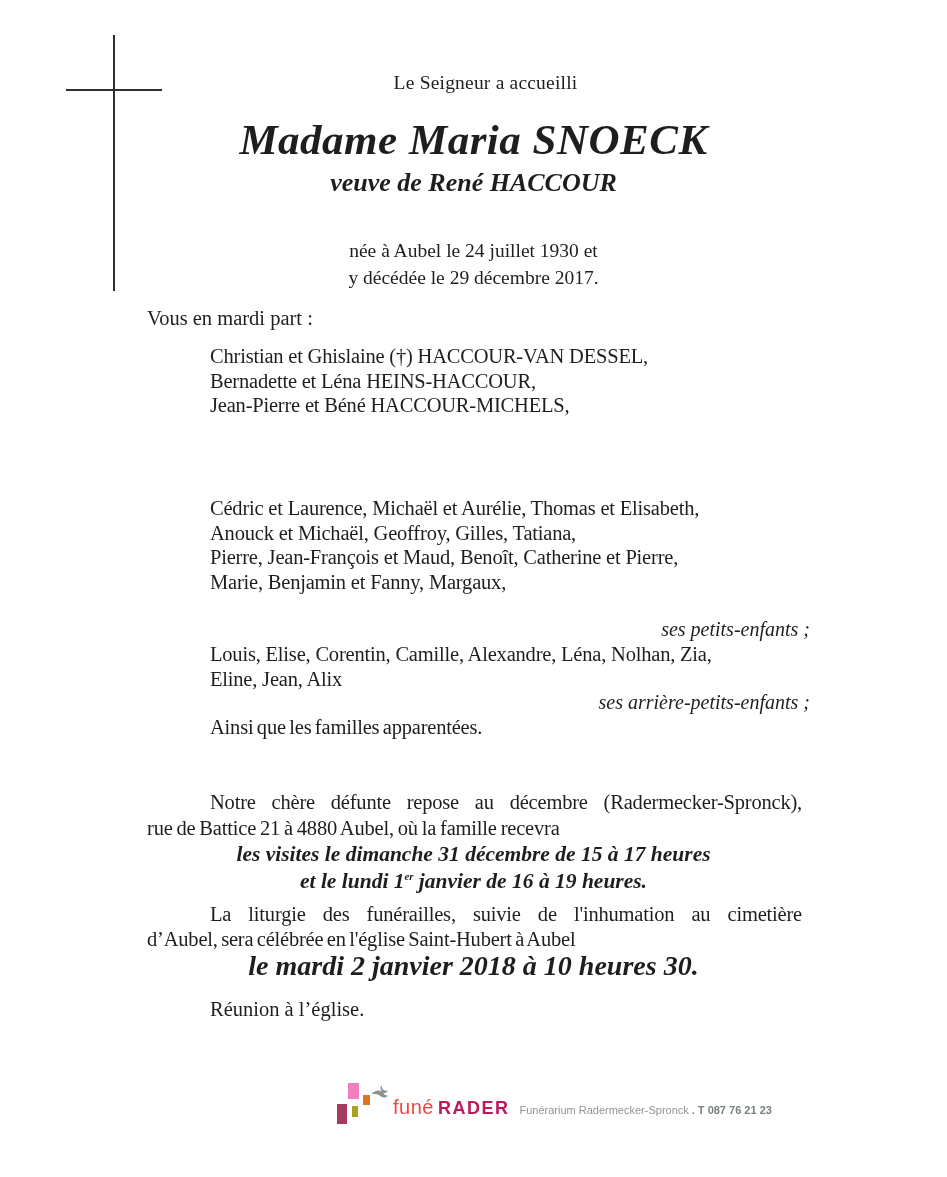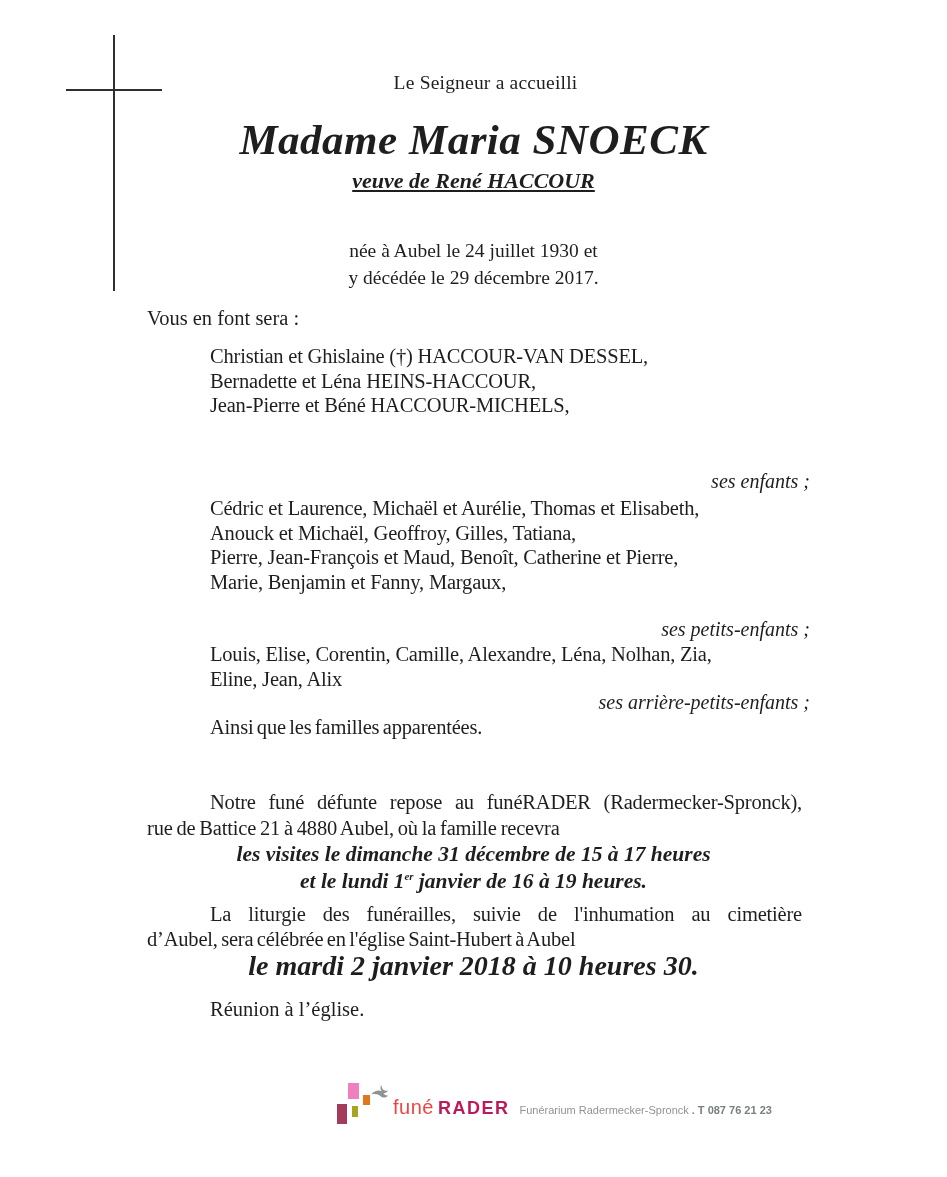--- a/index.html
+++ b/index.html
@@ -9,21 +9,21 @@
     overflow:hidden;
   }
   
   .cross-v { position:absolute; left:113px; top:35px; width:2px; height:256px; background:#2f2f2f; }
   .cross-h { position:absolute; left:66px; top:89px; width:96px; height:2px; background:#2f2f2f; }
 
   
   .center { position:absolute; left:0; width:947px; text-align:center; }
   .opening  { top:72px;  font-size:19.5px; letter-spacing:0.2px;padding-left:12px; }
   .title    { top:117px; font-size:43px; font-weight:bold; font-style:italic; line-height:1.05; letter-spacing:0.5px; }
-  .subtitle { top:169px; font-size:22px; font-weight:bold; font-style:italic; line-height:1.05;text-decoration:underline; }
+  .subtitle { top:169px; font-size:26px; font-weight:bold; font-style:italic; line-height:1.05; }
   .birth    { top:238px; font-size:19.5px; line-height:26.5px; }
 
   
   .intro    { position:absolute; left:147px; top:307px; font-size:20.5px; }
   .list     { position:absolute; left:210px; font-size:20.5px; line-height:24.5px; letter-spacing:-0.2px; white-space:nowrap; }
   .list-children { top:344px; }
   .list-grand    { top:496px; }
   .list-great    { top:642px; }
   .rel-label { position:absolute; left:147px; width:663px; text-align:right; font-style:italic; font-size:20px; }
   .label-children { top:470px; }
@@ -68,46 +68,45 @@
 
   <div class="center opening">Le Seigneur a accueilli</div>
   <div class="center title">Madame Maria SNOECK</div>
   <div class="center subtitle">veuve de René HACCOUR</div>
 
   <div class="center birth">
     <div>née à Aubel le 24 juillet 1930 et</div>
     <div>y décédée le 29 décembre 2017.</div>
   </div>
 
-  <div class="intro">Vous en font sera :</div>
+  <div class="intro">Vous en mardi part :</div>
 
   <div class="list list-children">
     <div>Christian et Ghislaine (†) HACCOUR-VAN DESSEL,</div>
     <div>Bernadette et Léna HEINS-HACCOUR,</div>
     <div>Jean-Pierre et Béné HACCOUR-MICHELS,</div>
   </div>
-  <div class="rel-label label-children">ses enfants ;</div>
 
   <div class="list list-grand">
     <div>Cédric et Laurence, Michaël et Aurélie, Thomas et Elisabeth,</div>
     <div>Anouck et Michaël, Geoffroy, Gilles, Tatiana,</div>
     <div>Pierre, Jean-François et Maud, Benoît, Catherine et Pierre,</div>
     <div>Marie, Benjamin et Fanny, Margaux,</div>
   </div>
   <div class="rel-label label-grand">ses petits-enfants ;</div>
 
   <div class="list list-great">
     <div>Louis, Elise, Corentin, Camille, Alexandre, Léna, Nolhan, Zia,</div>
     <div>Eline, Jean, Alix</div>
   </div>
   <div class="rel-label label-great">ses arrière-petits-enfants ;</div>
 
   <div class="families">Ainsi que les familles apparentées.</div>
 
-  <div class="para-first repose1">Notre funé défunte repose au funéRADER (Radermecker-Spronck),</div>
+  <div class="para-first repose1">Notre chère défunte repose au décembre (Radermecker-Spronck),</div>
   <div class="repose2">rue de Battice 21 à 4880 Aubel, où la famille recevra</div>
 
   <div class="center visits">
     <div>les visites le dimanche 31 décembre de 15 à 17 heures</div>
     <div><span>et le lundi 1</span><sup>er</sup><span> janvier de 16 à 19 heures.</span></div>
   </div>
 
   <div class="para-first liturgy1">La liturgie des funérailles, suivie de l'inhumation au cimetière</div>
   <div class="liturgy2">d’Aubel, sera célébrée en l'église Saint-Hubert à Aubel</div>
 

